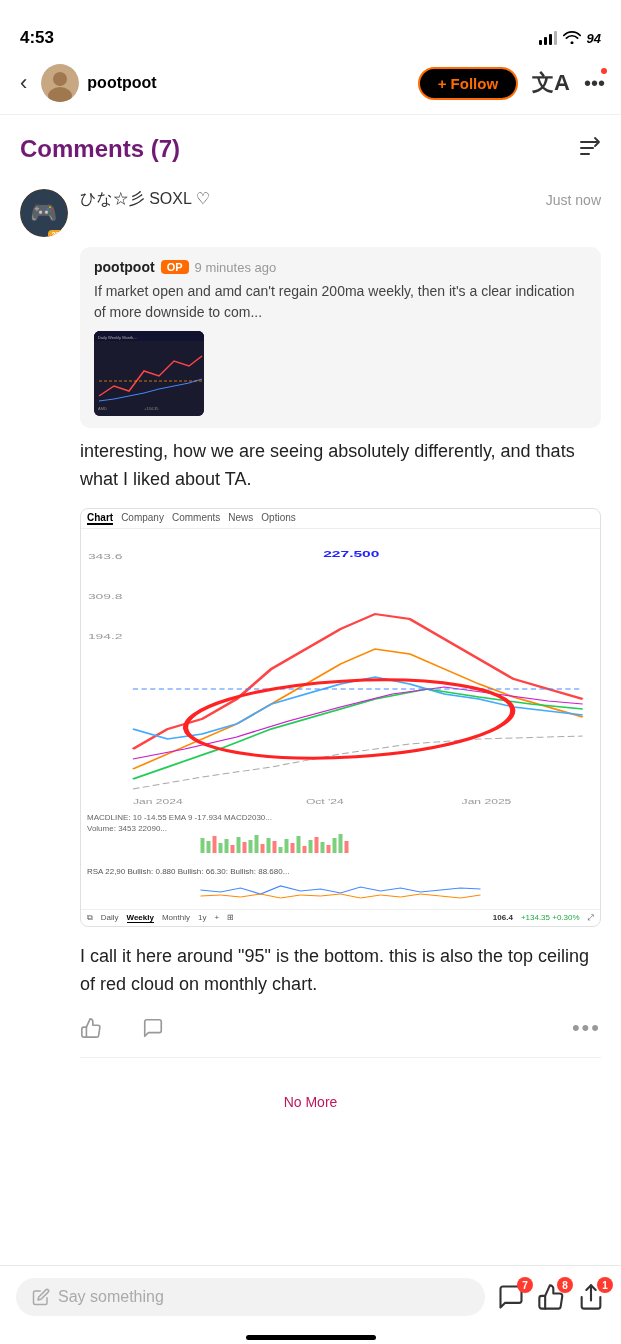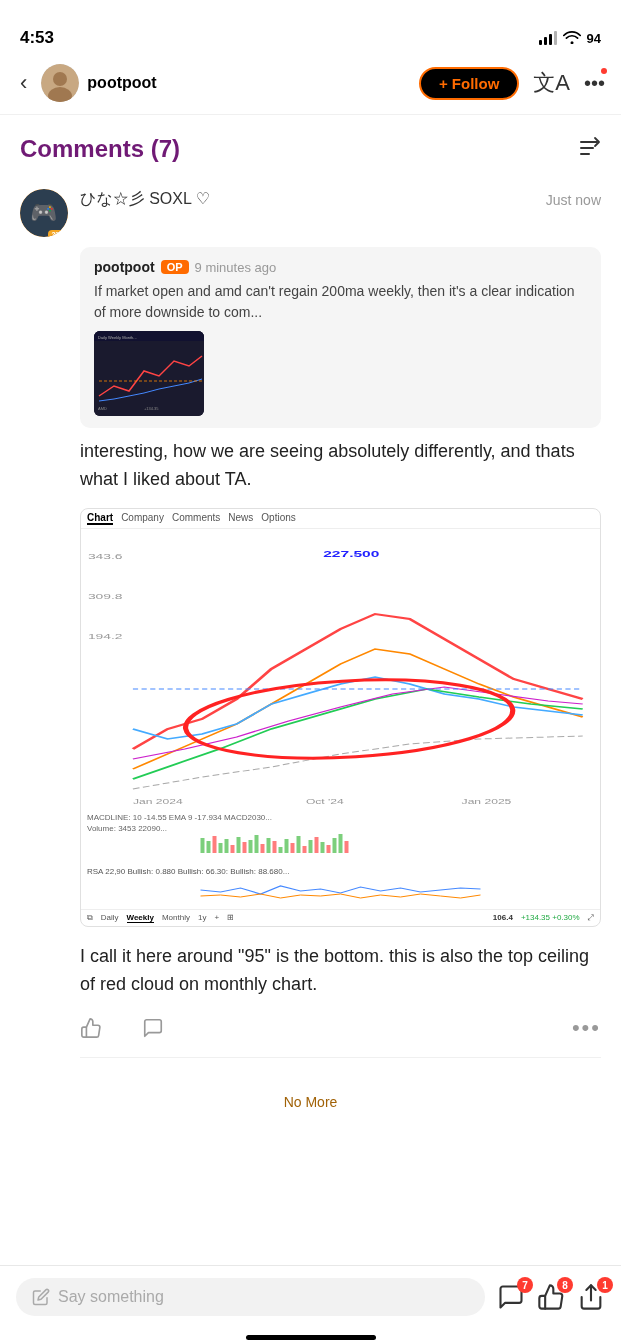--- a/index.html
+++ b/index.html
@@ -23,20 +23,21 @@
     }
     .status-time {
       font-size: 17px;
       font-weight: 600;
       color: #000;
     }
     .status-icons {
       display: flex;
       align-items: center;
       gap: 6px;
+      font-style: italic;
     }
     .signal-bars {
       display: flex;
       align-items: flex-end;
       gap: 2px;
       height: 14px;
     }
     .signal-bars span {
       display: block;
       width: 3px;
@@ -104,20 +105,21 @@
       font-weight: 600;
       background: #000000;
       cursor: pointer;
       margin-right: 14px;
     }
     .translate-icon {
       font-size: 22px;
       color: #333;
       margin-right: 14px;
       cursor: pointer;
+      font-weight: bold;
     }
     .more-icon {
       font-size: 20px;
       color: #333;
       cursor: pointer;
       position: relative;
     }
     .more-dot {
       width: 6px;
       height: 6px;
@@ -337,21 +339,21 @@
       margin-left: auto;
       color: #999;
       font-size: 22px;
       cursor: pointer;
       letter-spacing: 2px;
     }
 
     
     .no-more {
       text-align: center;
-      color: #a16207;
+      color: #be185d;
       font-size: 14px;
       padding: 20px 0 80px;
     }
 
     
     .bottom-bar {
       position: fixed;
       bottom: 0;
       left: 0;
       width: 621px;

